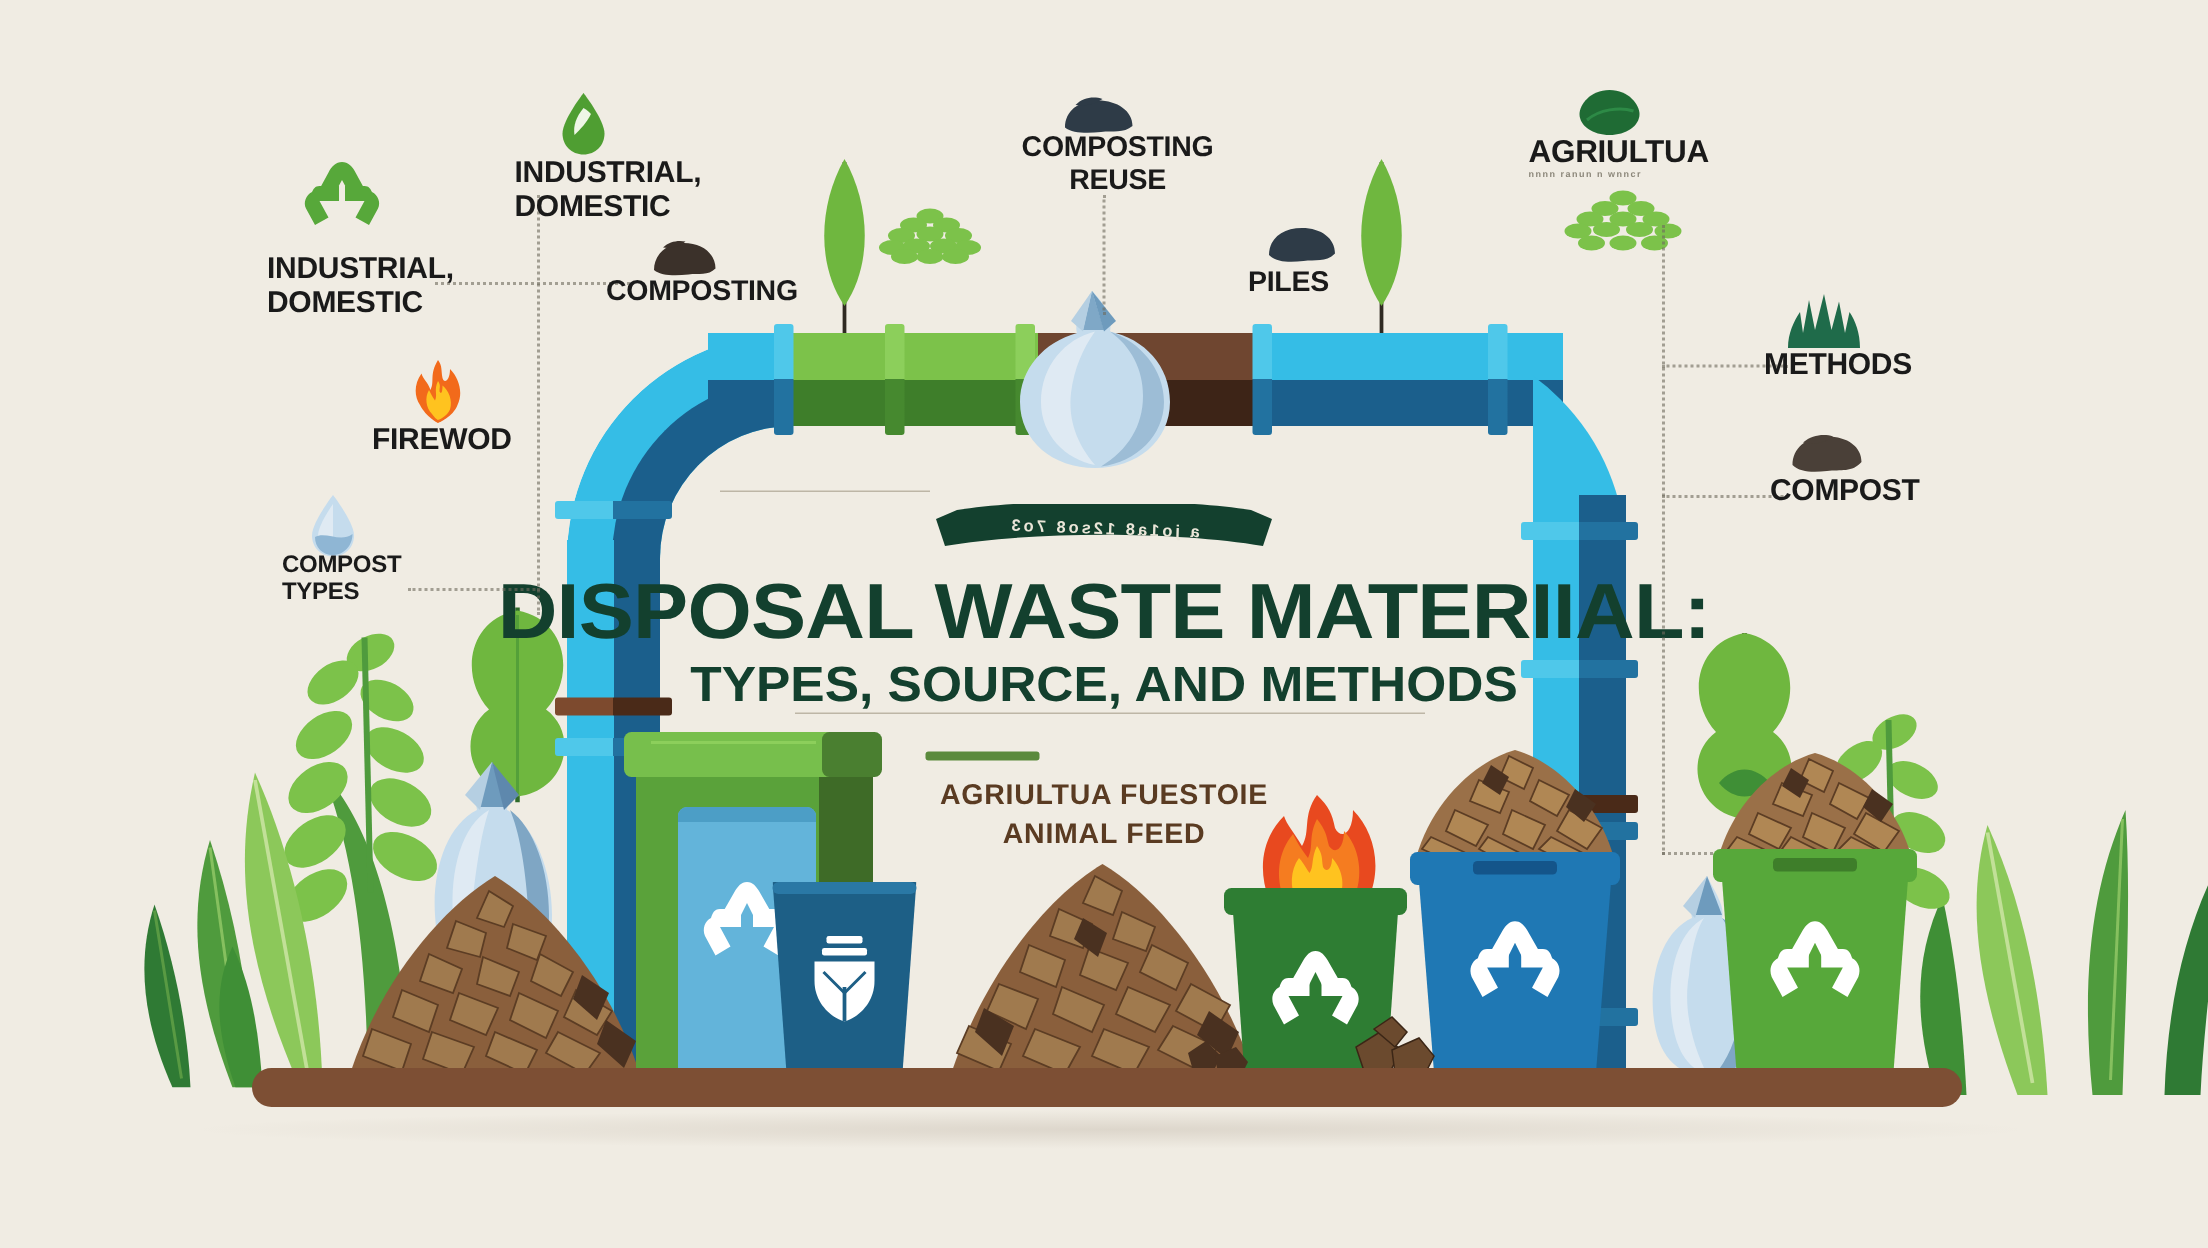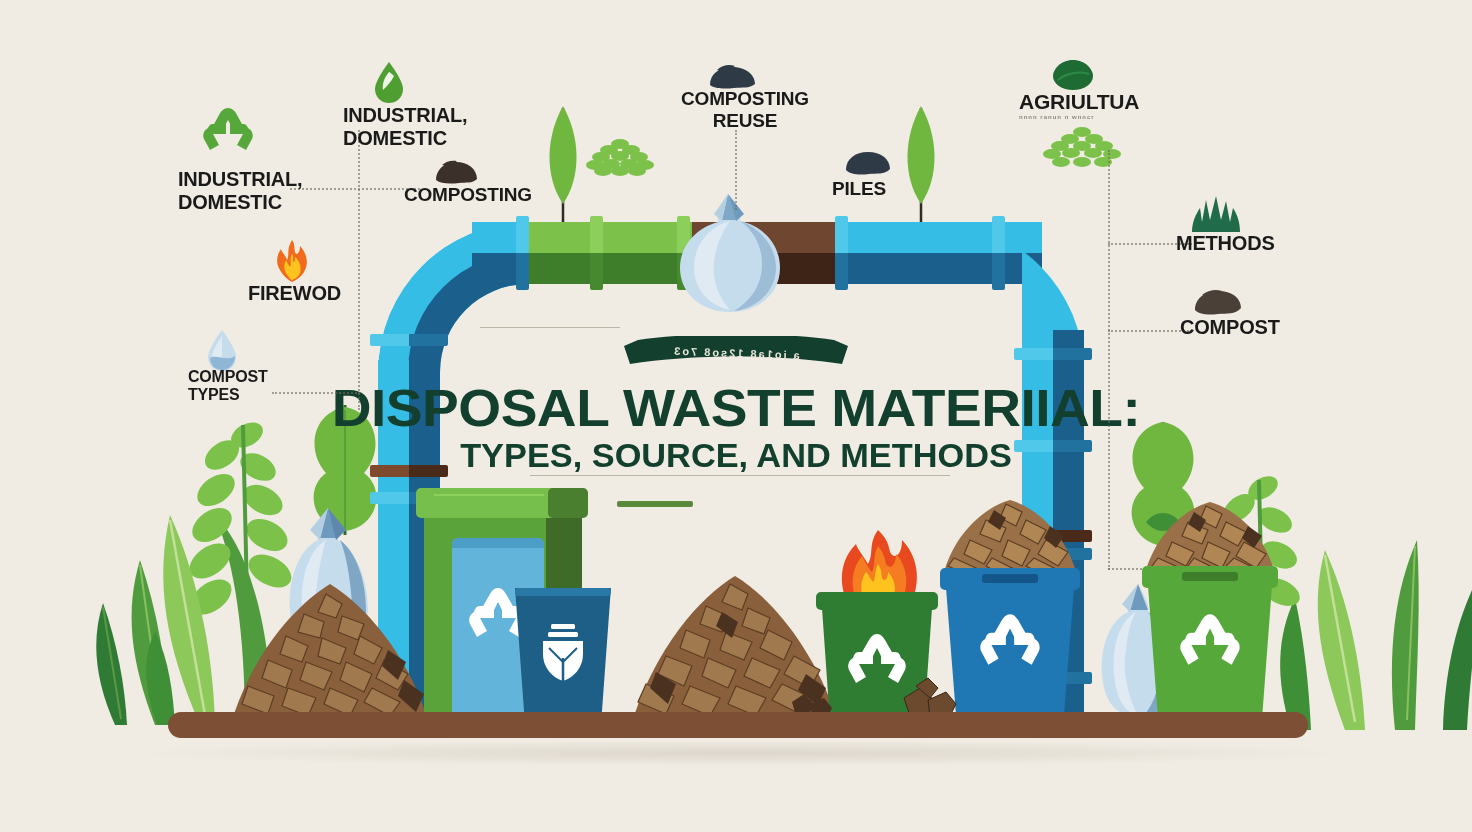--- a/index.html
+++ b/index.html
@@ -321,20 +321,22 @@
     <path d="M4 10 L18 4 C70 -4 162 -4 214 4 L228 10 L222 28 C162 18 70 18 10 28 Z" fill="#13402e"></path>
   </svg>
   <div class="ribbon-text" style="left:620px;top:336px;">a jo1a8 12so8 7o3</div>
 
   <div class="title-main">DISPOSAL WASTE MATERIIAL:</div>
   <div class="title-sub">TYPES, SOURCE, AND METHODS</div>
 
   <div class="hair-rule" style="left:530px;top:475px;width:420px;"></div>
   <div class="title-rule"></div>
 
+  <div class="subtitle-1">AGRIULTUA FUESTOIE</div>
+  <div class="subtitle-2">ANIMAL FEED</div>
 
   <div class="hair-rule" style="left:480px;top:327px;width:140px;"></div>
 
   <div class="conn conn-h" style="left:290px;top:188px;width:130px;"></div>
   <div class="conn conn-v" style="left:358px;top:130px;height:280px;"></div>
   <div class="conn conn-h" style="left:272px;top:392px;width:88px;"></div>
   <div class="conn conn-v" style="left:735px;top:130px;height:80px;"></div>
   <div class="conn conn-h" style="left:1108px;top:243px;width:84px;"></div>
   <div class="conn conn-h" style="left:1108px;top:330px;width:84px;"></div>
   <div class="conn conn-v" style="left:1108px;top:150px;height:420px;"></div>

